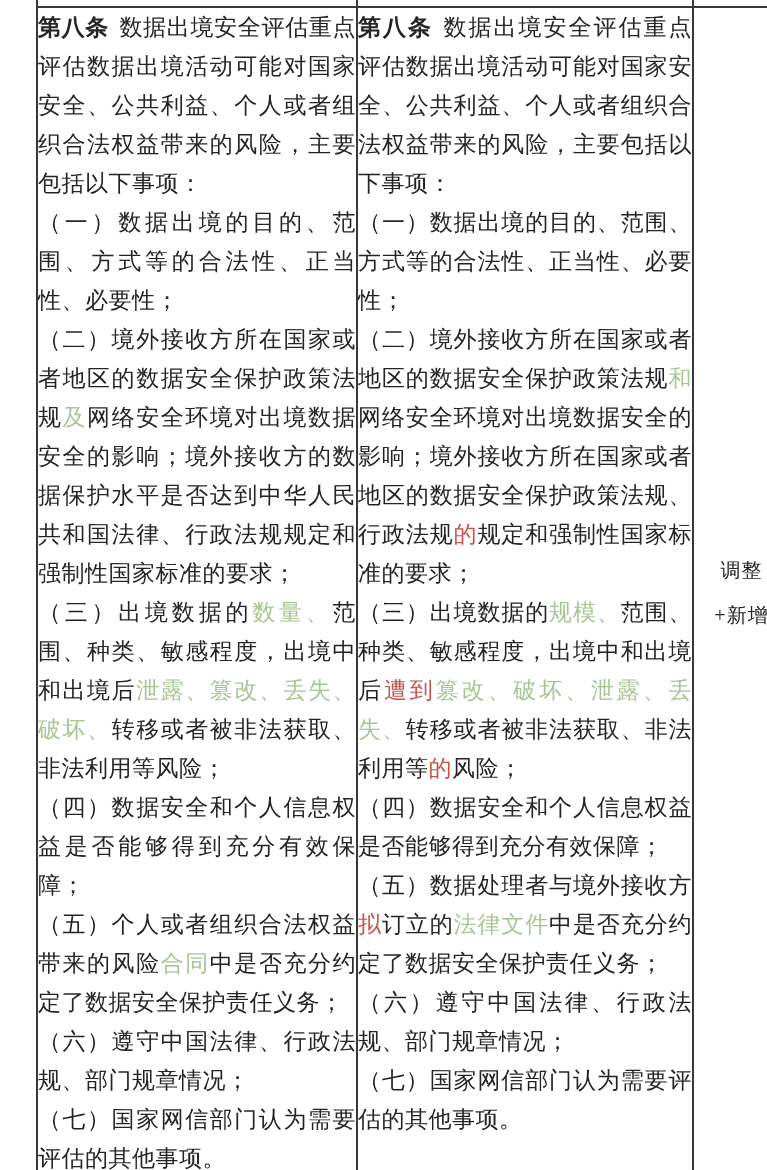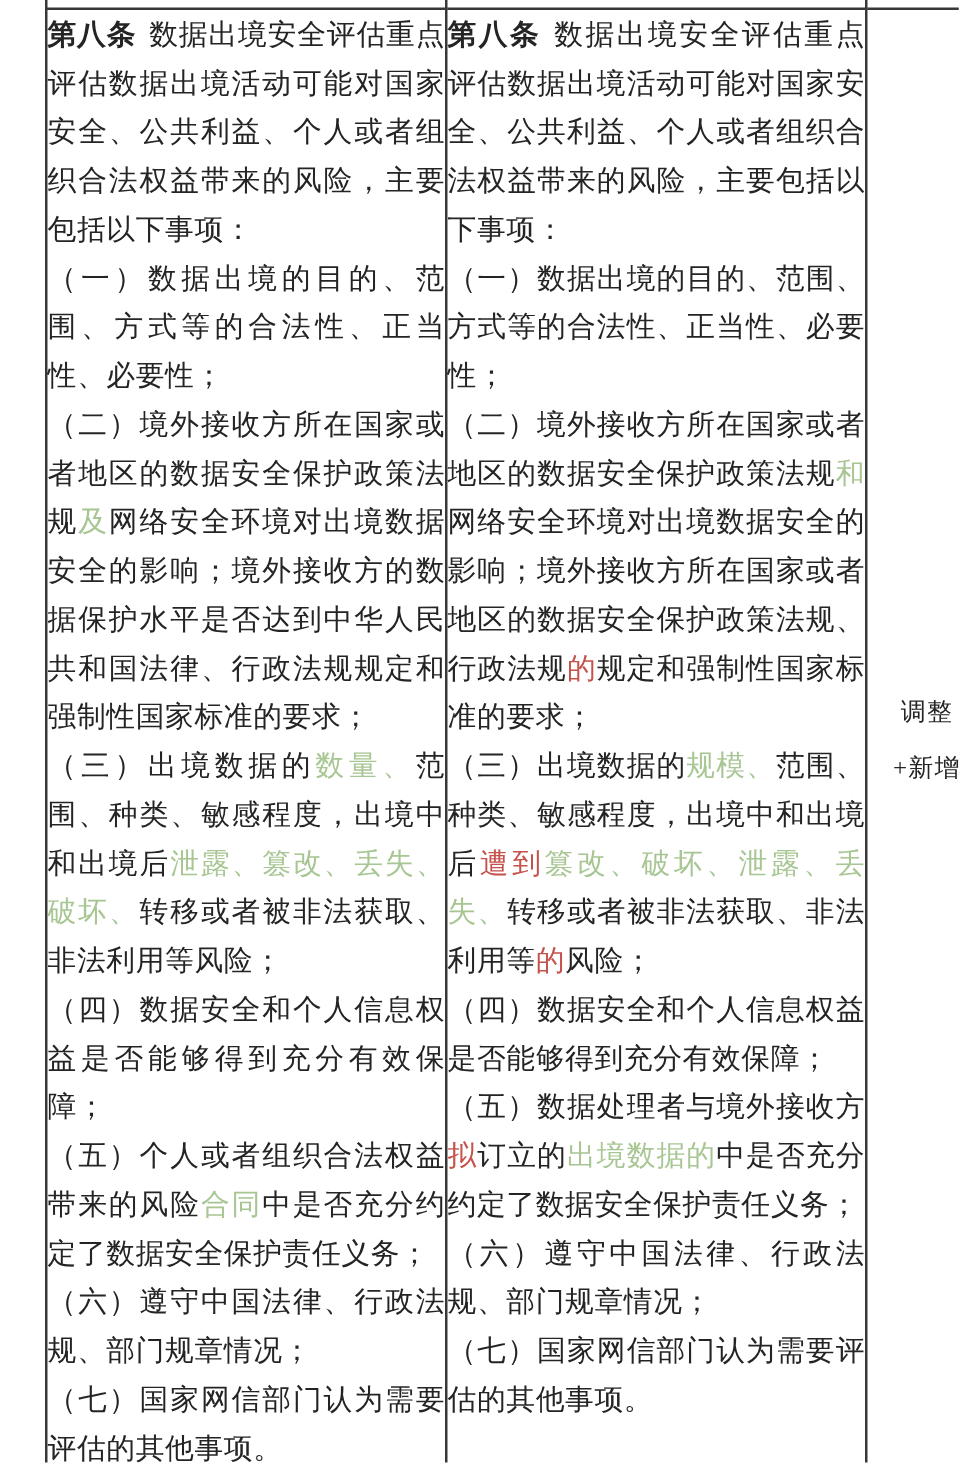--- a/index.html
+++ b/index.html
@@ -97,21 +97,21 @@
             <p class="para"><span>（五）个人或者组织合法权益带来的风险</span><span class="seg-added">合同</span><span>中是否充分约定了数据安全保护责任义务；</span></p>
             <p class="para"><span>（六）遵守中国法律、行政法规、部门规章情况；</span></p>
             <p class="para"><span>（七）国家网信部门认为需要评估的其他事项。</span></p>
           </td>
       <td class="text-col">
             <p class="para"><span class="seg-bold">第八条</span><span>数据出境安全评估重点评估数据出境活动可能对国家安全、公共利益、个人或者组织合法权益带来的风险，主要包括以下事项：</span></p>
             <p class="para"><span>（一）数据出境的目的、范围、方式等的合法性、正当性、必要性；</span></p>
             <p class="para"><span>（二）境外接收方所在国家或者地区的数据安全保护政策法规</span><span class="seg-added">和</span><span>网络安全环境对出境数据安全的影响；境外接收方所在国家或者地区的数据安全保护政策法规、行政法规</span><span class="seg-revised">的</span><span>规定和强制性国家标准的要求；</span></p>
             <p class="para"><span>（三）出境数据的</span><span class="seg-added">规模、</span><span>范围、种类、敏感程度，出境中和出境后</span><span class="seg-revised">遭到</span><span class="seg-added">篡改、破坏、泄露、丢失、</span><span>转移或者被非法获取、非法利用等</span><span class="seg-revised">的</span><span>风险；</span></p>
             <p class="para"><span>（四）数据安全和个人信息权益是否能够得到充分有效保障；</span></p>
-            <p class="para"><span>（五）数据处理者与境外接收方</span><span class="seg-revised">拟</span><span>订立的</span><span class="seg-added">出境数据的</span><span>中是否充分约定了数据安全保护责任义务；</span></p>
+            <p class="para"><span>（五）数据处理者与境外接收方</span><span class="seg-revised">拟</span><span>订立的</span><span class="seg-added">法律文件</span><span>中是否充分约定了数据安全保护责任义务；</span></p>
             <p class="para"><span>（六）遵守中国法律、行政法规、部门规章情况；</span></p>
             <p class="para"><span>（七）国家网信部门认为需要评估的其他事项。</span></p>
           </td>
       <td class="note-col">
         <div class="note-label">调整+新增</div>
       </td>
     </tr>
 
   </tbody>
     </table>

